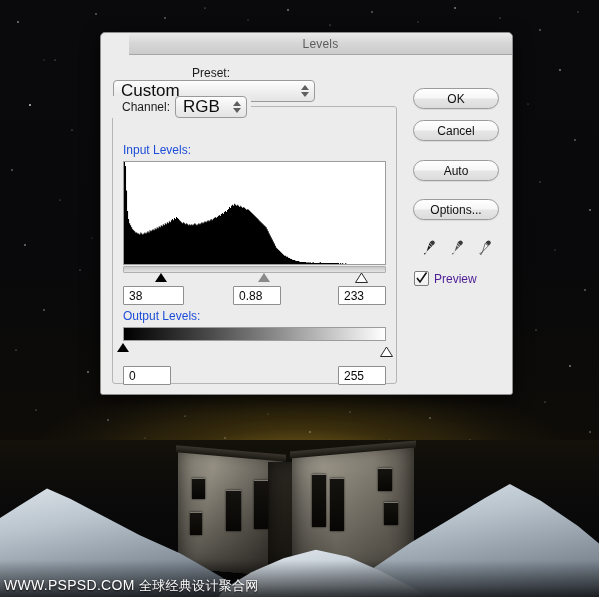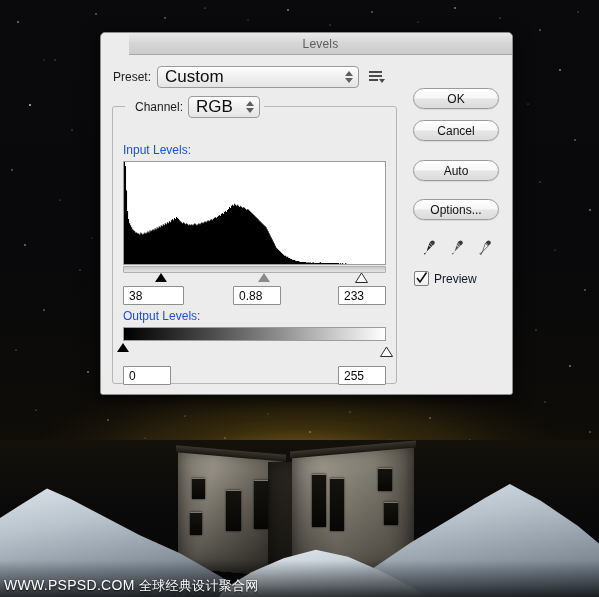--- a/index.html
+++ b/index.html
@@ -158,20 +158,21 @@
     height: 341px;
     background: #ececec;
   }
 
   
   .preset-row {
     position: absolute;
     left: 12px; top: 11px;
     display: flex;
     align-items: center;
+    flex-direction: column;
   }
   .lbl {
     font-size: 12px;
     color: #1b1b1b;
   }
   .preset-label { margin-right: 6px; }
   .combo {
     position: relative;
     height: 20px;
     background: linear-gradient(180deg, #fdfdfd 0%, #f1f1f1 45%, #e4e4e4 100%);
@@ -223,21 +224,21 @@
   .groupbox {
     position: absolute;
     left: 11px; top: 51px;
     width: 285px; height: 278px;
     border: 1px solid #b6b6b6;
     border-radius: 3px;
     box-sizing: border-box;
   }
   .channel-row {
     position: absolute;
-    left: 24px; top: 52px;
+    left: 11px; top: 52px;
     display:flex; align-items:center;
     background: #ececec;
     padding-right: 4px;
     z-index: 3;
     height: 22px;
     transform: translateY(-11px);
   }
   .channel-label { margin-left: 10px; margin-right: 5px; }
   #channel-combo { width: 70px; }
 
@@ -366,21 +367,21 @@
   }
   .checkbox {
     width: 13px; height: 13px;
     border: 1px solid #7d7d7d;
     background: linear-gradient(180deg,#ffffff,#efefef);
     border-radius: 2px;
     position: relative;
     margin-right: 5px;
   }
   .checkbox svg { position:absolute; left:0; top:-1px; }
-  .preview-label { font-size: 12px; color: #0f172a; }
+  .preview-label { font-size: 12px; color: #4c1d95; }
 </style>
 </head>
 <body>
 
 <div id="scene">
   <div class="sky"></div>
   <svg class="stars" width="599" height="470">
     <g fill="#ffffff">
       <circle cx="18" cy="22" r="0.8" opacity="0.8"></circle>
         <circle cx="55" cy="60" r="0.6" opacity="0.6"></circle>

